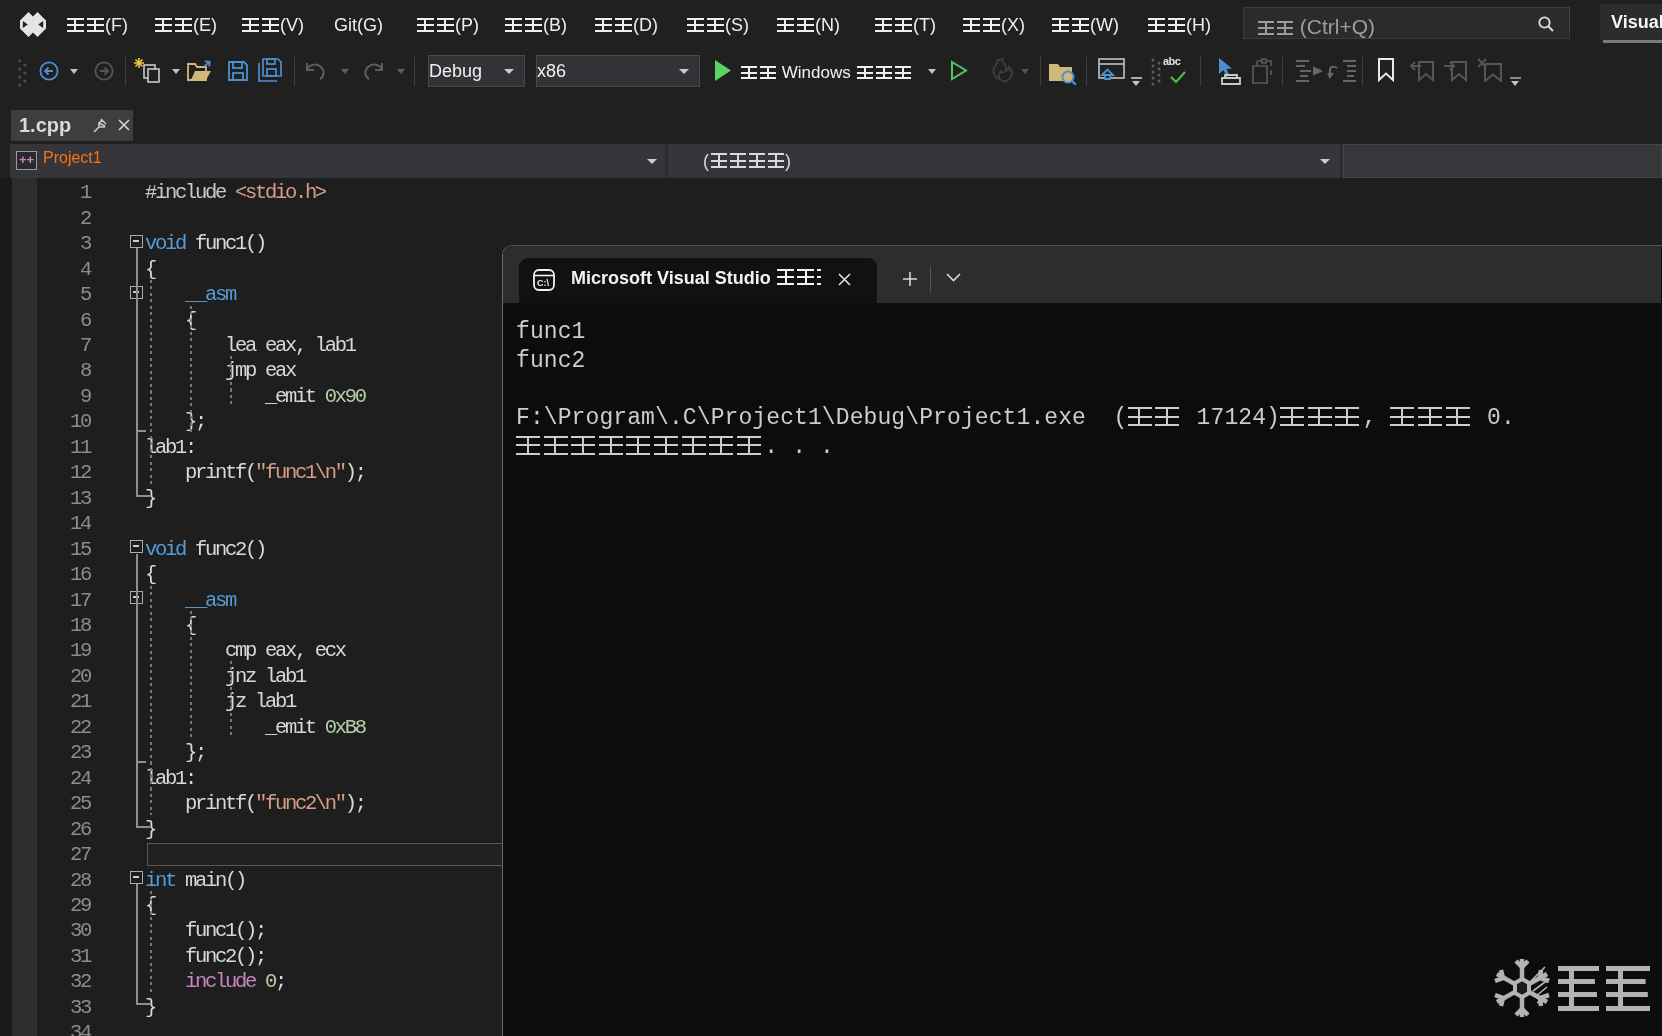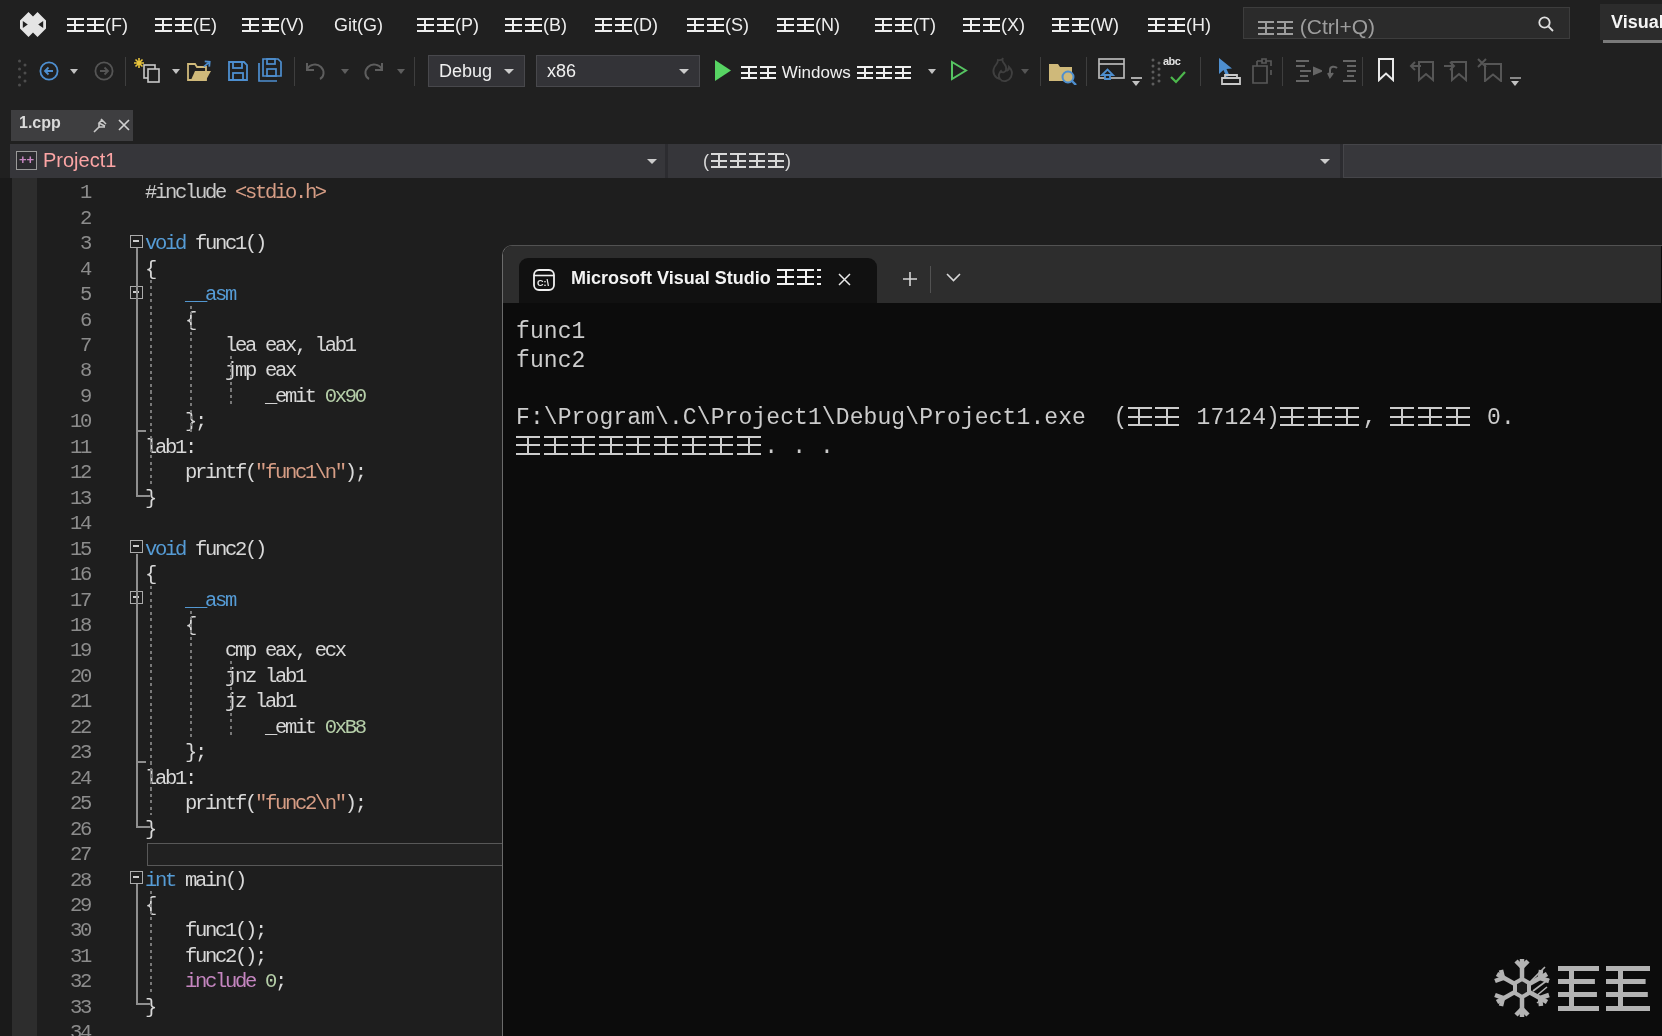--- a/index.html
+++ b/index.html
@@ -4,21 +4,21 @@
 *{margin:0;padding:0;box-sizing:border-box}
 html,body{width:1662px;height:1036px;overflow:hidden;background:#202020;font-family:"Liberation Sans",sans-serif}
 .a{position:absolute}span.a{white-space:nowrap}
 .k{display:inline-block;height:14px;width:17px;margin:0 1.5px;vertical-align:-1px;background:
 linear-gradient(currentColor,currentColor) 0 0/100% 2px no-repeat,
 linear-gradient(currentColor,currentColor) 0 50%/100% 2px no-repeat,
 linear-gradient(currentColor,currentColor) 0 100%/100% 2px no-repeat,
 linear-gradient(currentColor,currentColor) 50% 0/2px 100% no-repeat}
 .sep{position:absolute;top:57px;width:1px;height:29px;background:#3e3e3e}
 .caret{position:absolute;width:0;height:0;border-left:4.5px solid transparent;border-right:4.5px solid transparent;border-top:5px solid #c2c2c2}
-.combo{position:absolute;top:55px;height:32px;background:#333337;border:1px solid #48484c;color:#f0f0f0;font-size:18px;line-height:30px;padding-left:10px}
+.combo{position:absolute;top:55px;height:32px;background:#333337;border:1px solid #48484c;color:#f0f0f0;font-size:18px;line-height:30px;}
 .ccar{position:absolute;right:10px;top:13px;width:0;height:0;border-left:5px solid transparent;border-right:5px solid transparent;border-top:5.5px solid #cccccc}
 .s{color:#d69d85}.b{color:#569cd6}.n{color:#b5cea8}.p{color:#c586c0}
 .fb{position:absolute;left:130px;width:13px;height:13px;border:1.5px solid #ababab;background:#1e1e1e}
 .fb i{position:absolute;left:2px;top:4px;width:6px;height:2px;background:#cccccc}
 .vl{position:absolute;left:136px;width:2px;background:#8f8f8f}
 .ft{position:absolute;left:138px;height:2px;background:#8f8f8f}
 .dg{position:absolute;width:2px;background:repeating-linear-gradient(180deg,#787878 0 3px,transparent 3px 6.5px)}
 .c2{display:inline-block;width:24px;height:19px;margin-right:3.6px;vertical-align:-2px;background:
 linear-gradient(currentColor,currentColor) 0 0/100% 2.4px no-repeat,
 linear-gradient(currentColor,currentColor) 0 50%/100% 2.4px no-repeat,
@@ -197,35 +197,35 @@
 <path d="M0 8 L10 8 M6 4 L10 8 L6 12" fill="none" stroke="#565656" stroke-width="2"></path>
   </svg>
 <svg class="a" style="left:1477px;top:58px" width="26" height="24" viewBox="0 0 26 24">
 <path d="M8 6 L24 6 L24 23 L16 16.5 L8 23 Z" fill="none" stroke="#565656" stroke-width="2"></path>
 <path d="M1 1 L9 9 M9 1 L1 9" stroke="#565656" stroke-width="2"></path>
   </svg>
 <div class="a" style="left:1510px;top:77px;width:11px;height:2px;background:#888"></div>
 <span class="caret" style="left:1511px;top:81px;border-left-width:4px;border-right-width:4px"></span>
 
 <div class="a" style="left:11px;top:110px;width:122px;height:31px;background:#3e3e40">
-<div class="a" style="left:8px;top:4px;color:#dadada;font-size:16px;font-weight:bold">1.cpp</div>
+<div class="a" style="left:8px;top:4px;color:#dadada;font-size:20px;font-weight:bold">1.cpp</div>
 <svg class="a" style="left:81px;top:8px" width="16" height="15" viewBox="0 0 16 15">
       <g stroke="#c8c8c8" stroke-width="1.6" fill="none">
         <path d="M9 1 L14 6 M10 2 L7 5 L13 8 M10 2 L13 5 M7 5 L7 9 M7 9 L13 9 M7 9 L2 14"></path>
       </g>
     </svg>
 <svg class="a" style="left:106px;top:8px" width="14" height="14" viewBox="0 0 14 14">
       <path d="M2 2 L12 12 M12 2 L2 12" stroke="#d0d0d0" stroke-width="1.7"></path>
     </svg>
 </div>
 
 <div class="a" style="left:10px;top:144px;width:1652px;height:34px;background:#2c2c30">
 <div class="a" style="left:0;top:0;width:655px;height:34px;background:#36363a">
 <div class="a" style="left:6px;top:7px;width:21px;height:19px;border:1.5px solid #9a9a9a;background:#2a2a2e;color:#c586c0;font-size:13px;font-weight:bold;line-height:15px;text-align:center">++</div>
-<div class="a" style="left:33px;top:5px;color:#fca5a5;font-size:20px">Project1</div>
+<div class="a" style="left:33px;top:5px;color:#f97316;font-size:16px">Project1</div>
 <div class="ccar" style="right:8px;top:15px"></div>
 </div>
 <div class="a" style="left:658px;top:0;width:672px;height:34px;background:#36363a">
 <div class="a" style="left:35px;top:7px;color:#d8d8d8;font-size:18px">(<span class="k" style="width:16px;height:15px"></span><span class="k" style="width:16px;height:15px"></span><span class="k" style="width:16px;height:15px"></span><span class="k" style="width:16px;height:15px"></span>)</div>
 <div class="ccar" style="right:10px;top:15px"></div>
 </div>
 <div class="a" style="left:1333px;top:0;width:319px;height:34px;background:#37373b;border:1px solid #454549"></div>
 </div>
 
 <div class="a" style="left:0;top:178px;width:1662px;height:858px;background:#1e1e1e"></div>

